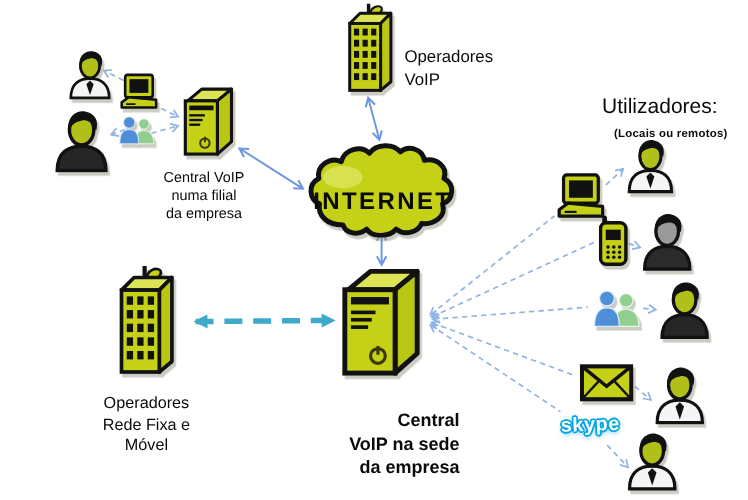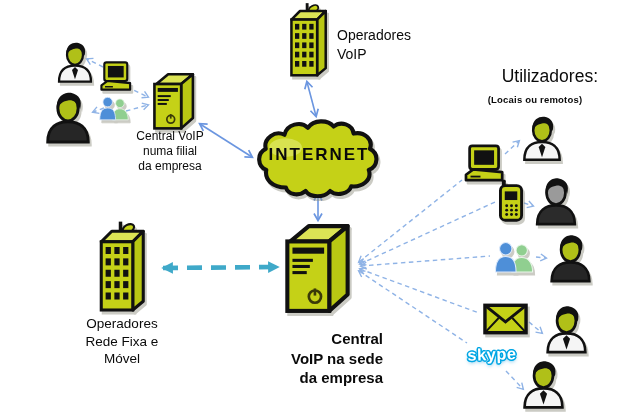--- a/index.html
+++ b/index.html
@@ -3,28 +3,28 @@
 <meta charset="utf-8">
 <style>
   html,body{margin:0;padding:0;background:#ffffff;}
   .canvas{
     position:relative;width:623px;height:417px;background:#ffffff;overflow:hidden;
     font-family:"Liberation Sans",sans-serif;color:#0a0a0a;
   }
   .abs{position:absolute;}
   svg{display:block;}
   .icon{filter:drop-shadow(2.5px 3px 0.6px rgba(140,140,125,.45));}
-  .label{white-space:pre-line;line-height:1.25;}
+  .label{white-space:pre-line;line-height:1.25;margin-top:12px;}
   .lbl-ops-voip{left:337px;top:26px;font-size:14px;line-height:1.35;}
   .lbl-branch{left:116px;top:129px;width:108px;text-align:center;font-size:12px;}
   .lbl-hq{left:251px;top:329px;width:132px;text-align:right;font-size:15px;font-weight:700;line-height:1.3;}
   .lbl-fixed{left:68px;top:315px;width:108px;text-align:center;font-size:13.5px;line-height:1.3;}
   .lbl-users-title{left:472px;top:66px;width:126px;text-align:right;font-size:17.5px;}
-  .lbl-users-sub{left:472px;top:94px;width:126px;text-align:center;font-size:9.5px;font-weight:700;letter-spacing:.2px;}
-  .lbl-internet{left:256px;top:144px;width:126px;text-align:center;font-size:17px;font-weight:700;letter-spacing:2px;}
+  .lbl-users-sub{left:496px;top:94px;width:126px;text-align:center;font-size:9.5px;font-weight:700;letter-spacing:.2px;}
+  .lbl-internet{left:256px;top:144px;width:126px;text-align:center;font-size:20px;font-weight:700;letter-spacing:2px;}
   .skype-logo{
     left:464px;top:345px;width:56px;height:22px;text-align:center;
     font-size:16.5px;font-weight:700;color:#ffffff;letter-spacing:.5px;
     text-shadow:
       -1.5px 0 0 #00a6e4, 1.5px 0 0 #00a6e4, 0 -1.5px 0 #00a6e4, 0 1.5px 0 #00a6e4,
       -1px -1px 0 #00a6e4, 1px -1px 0 #00a6e4, -1px 1px 0 #00a6e4, 1px 1px 0 #00a6e4,
       0 2px 4px rgba(0,150,220,.75);
     transform:rotate(-2deg);
   }
 </style>

